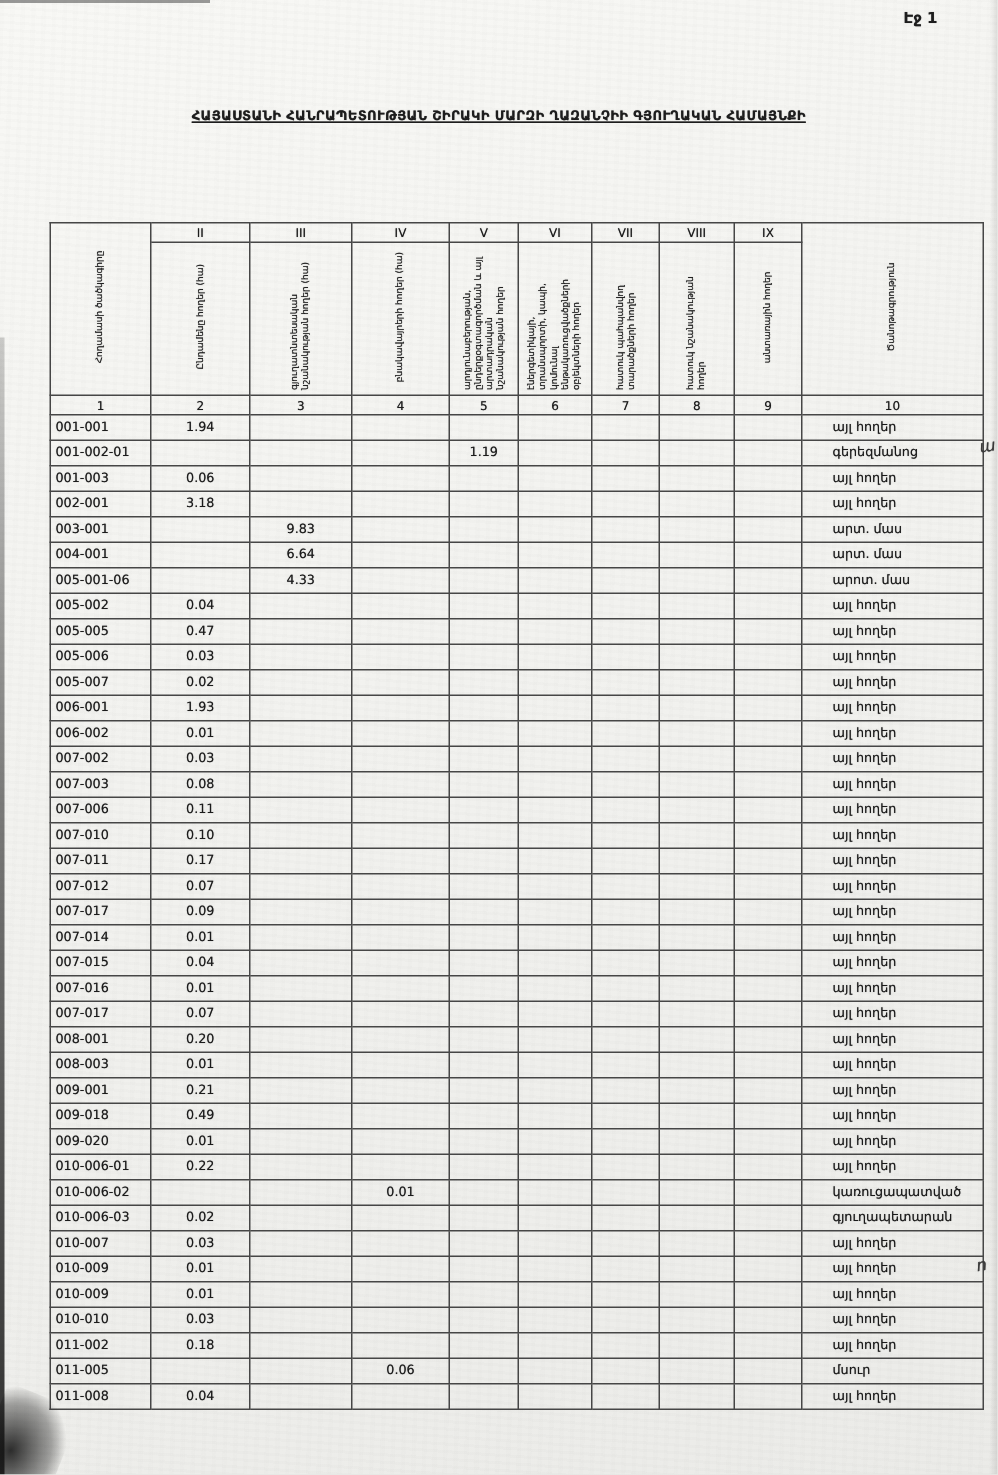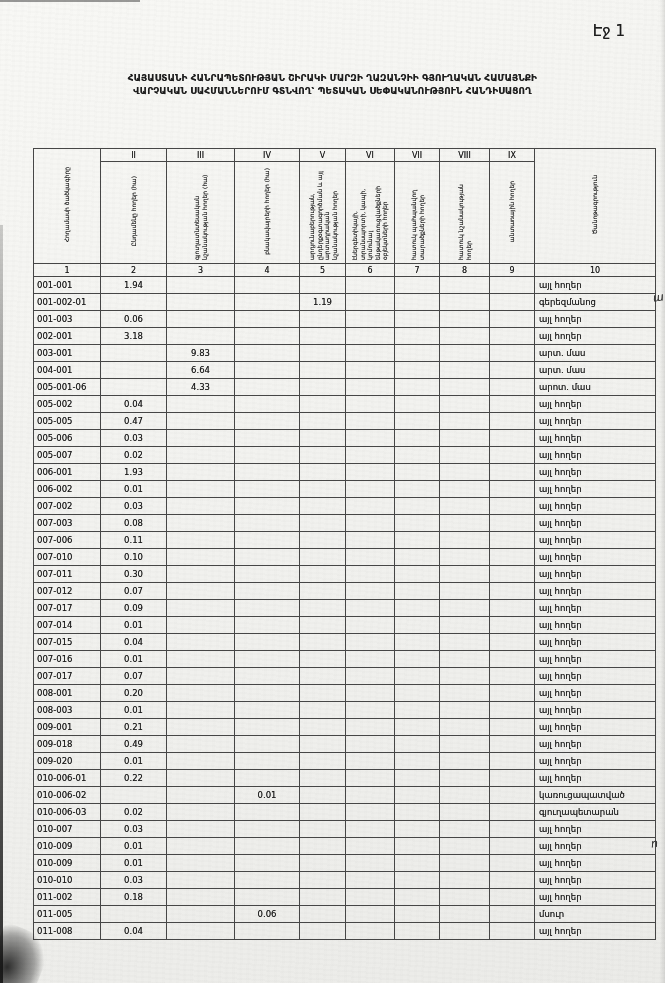--- a/index.html
+++ b/index.html
@@ -10,39 +10,39 @@
     background:linear-gradient(160deg,#f8f8f5 0%,#f2f2ef 45%,#ebebe8 100%);
     color:#1d1d1d;
     text-shadow:0 0 0.5px rgba(45,45,45,0.75);
   }
   .noise {
     position:absolute; inset:0; pointer-events:none;
     background:
       repeating-linear-gradient(4deg, rgba(0,0,0,0.013) 0 2px, rgba(255,255,255,0.012) 2px 5px),
       repeating-linear-gradient(92deg, rgba(0,0,0,0.008) 0 3px, rgba(255,255,255,0.008) 3px 7px);
   }
-  .page-label { position:absolute; top:22px; right:40px; font-size:15px; font-weight:normal; }
+  .page-label { position:absolute; top:7px; right:40px; font-size:10px; font-weight:bold; }
   .appendix { position:absolute; top:21px; left:315px; width:295px; text-align:center; font-size:8.5px; font-weight:bold; line-height:11.5px; }
-  .doc-title { position:absolute; top:72px; left:18px; right:18px; text-align:center; font-size:8.8px; font-weight:bold; line-height:12.5px; letter-spacing:0.2px; }
+  .doc-title { position:absolute; top:72px; left:18px; right:18px; text-align:center; font-size:8.8px; font-weight:bold; line-height:12.5px; letter-spacing:0.2px;text-decoration:underline; }
 
   table.land { position:absolute; top:148px; left:33px; border-collapse:collapse; table-layout:fixed; font-size:8px; color:#1b1b1b; }
   table.land th, table.land td { border:1px solid #464646; overflow:hidden; }
   .roman-row th { height:13px; font-size:8px; font-weight:normal; text-align:center; }
   .vert-row th { height:102px; vertical-align:middle; text-align:center; font-weight:normal; }
   .num-row th { height:13px; font-size:8px; font-weight:normal; text-align:center; }
   th.vert { vertical-align:middle; text-align:center; font-weight:normal; }
   .vtext {
     display:inline-block; writing-mode:vertical-rl; transform:rotate(180deg);
     font-size:6px; line-height:1.25; max-height:96px; max-width:60px;
     text-align:left; color:#222;
   }
   tbody tr { height:17px; }
   tbody td.code { font-size:8.5px; padding-left:3px; text-align:left; white-space:nowrap; }
   tbody td.val  { font-size:8.5px; text-align:center; white-space:nowrap; }
-  tbody td.note { font-size:8.5px; padding-left:4px; text-align:left; white-space:nowrap; }
+  tbody td.note { font-size:8.5px; padding-left:20px; text-align:left; white-space:nowrap; }
 
   .mark { position:absolute; font-size:11px; color:#3a3a3a; font-style:italic; transform:rotate(-8deg); }
   .mark-1 { top:291px; right:1px; }
   .mark-2 { top:837px; right:7px; }
 
   .edge-left {
     position:absolute; left:0; top:225px; bottom:0; width:3px;
     background:linear-gradient(180deg, rgba(30,30,30,0.2), rgba(25,25,25,0.55) 40%, rgba(15,15,15,0.85));
   }
   .edge-top { position:absolute; top:0; left:0; width:140px; height:2px; background:rgba(35,35,35,0.45); }
@@ -56,21 +56,20 @@
 <body>
 
 <div class="page">
   <div class="noise"></div>
 
   <div class="page-label">Էջ 1</div>
 
 
   <div class="doc-title">
     <div>ՀԱՅԱՍՏԱՆԻ ՀԱՆՐԱՊԵՏՈՒԹՅԱՆ ՇԻՐԱԿԻ ՄԱՐԶԻ ՂԱԶԱՆՉԻԻ ԳՅՈՒՂԱԿԱՆ ՀԱՄԱՅՆՔԻ</div>
-    <div>ՎԱՐՉԱԿԱՆ ՍԱՀՄԱՆՆԵՐՈՒՄ ԳՏՆՎՈՂ՝ ՊԵՏԱԿԱՆ ՍԵՓԱԿԱՆՈՒԹՅՈՒՆ ՀԱՆԴԻՍԱՑՈՂ</div>
   </div>
 
   <table class="land">
     <colgroup>
       <col style="width:67px">
         <col style="width:66px">
         <col style="width:68px">
         <col style="width:65px">
       <col style="width:46px">
         <col style="width:49px">
@@ -315,21 +314,21 @@
           <td class="val"></td>
           <td class="val"></td>
           <td class="val"></td>
           <td class="val"></td>
           <td class="val"></td>
           <td class="val"></td>
           <td class="note">այլ հողեր</td>
         </tr>
         <tr>
           <td class="code">007-011</td>
-          <td class="val">0.30</td>
+          <td class="val">0.17</td>
           <td class="val"></td>
           <td class="val"></td>
           <td class="val"></td>
           <td class="val"></td>
           <td class="val"></td>
           <td class="val"></td>
           <td class="val"></td>
           <td class="note">այլ հողեր</td>
         </tr>
         <tr>

